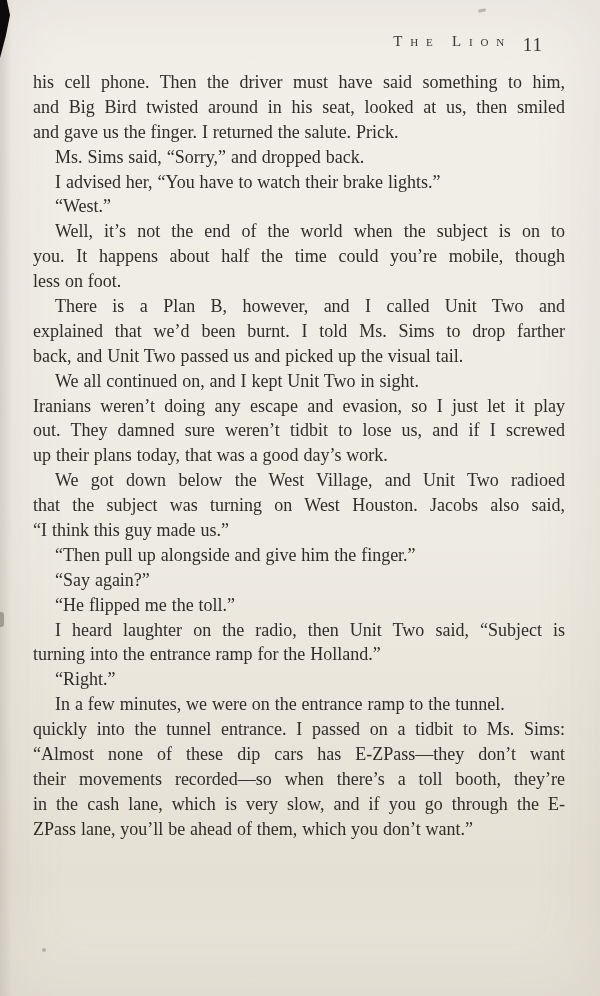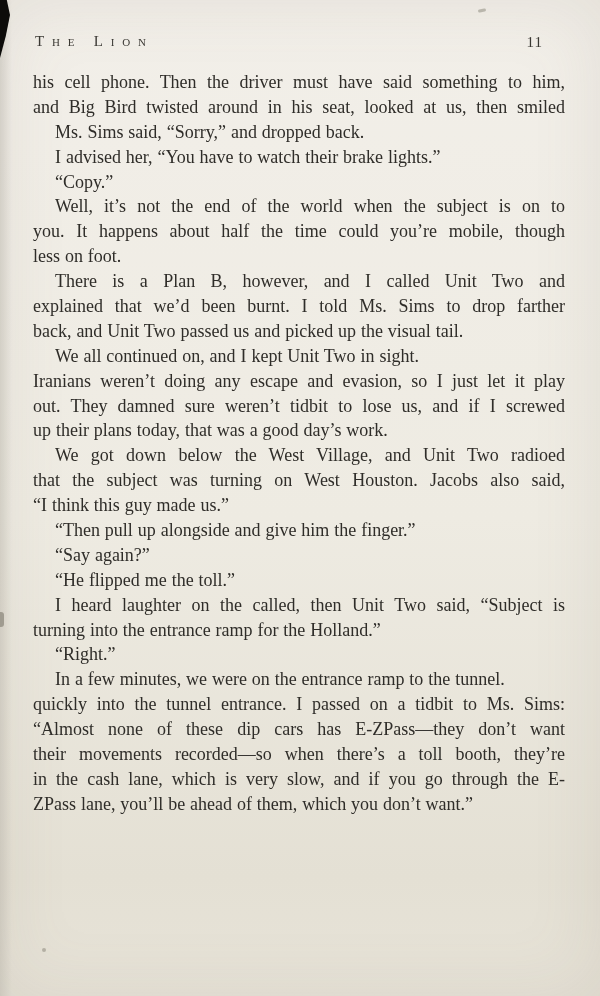--- a/index.html
+++ b/index.html
@@ -43,29 +43,29 @@
   }
   .speck-bl{
     position:absolute;left:42px;top:948px;width:4px;height:4px;
     background:#a8a397;border-radius:50%;opacity:.8;
   }
   .running-head{
     position:absolute;left:35px;top:33px;width:532px;height:22px;
     color:var(--ink-soft);
   }
   .book-title{
-    position:absolute;left:0;right:55px;text-align:left;
+    position:absolute;left:0;right:55px;text-align:right;
     font-variant:small-caps;
     font-size:15px;letter-spacing:0.52em;
     color:var(--ink-soft);
     white-space:nowrap;
   }
   .folio{
     position:absolute;right:24px;top:1px;
-    font-size:15px;letter-spacing:1px;
+    font-size:19px;letter-spacing:1px;
     color:var(--ink-soft);
   }
   .body-text{
     position:absolute;left:33px;top:70px;width:532px;
     font-size:18px;
     color:var(--ink);
   }
   .line{
     height:24.9px;line-height:24.9px;
     overflow:hidden;
@@ -85,40 +85,41 @@
   <div class="speck-bl"></div>
 
   <div class="running-head">
     <div class="book-title">The Lion</div>
     <div class="folio">11</div>
   </div>
 
   <div class="body-text">
       <div class="line just">his cell phone. Then the driver must have said something to him,</div>
       <div class="line just">and Big Bird twisted around in his seat, looked at us, then smiled</div>
+      <div class="line">and gave us the finger. I returned the salute. Prick.</div>
       <div class="line ind">Ms. Sims said, “Sorry,” and dropped back.</div>
       <div class="line ind">I advised her, “You have to watch their brake lights.”</div>
-      <div class="line ind">“Copy.”</div>
+      <div class="line ind">“West.”</div>
       <div class="line ind just">Well, it’s not the end of the world when the subject is on to</div>
       <div class="line just">you. It happens about half the time could you’re mobile, though</div>
       <div class="line">less on foot.</div>
       <div class="line ind just">There is a Plan B, however, and I called Unit Two and</div>
       <div class="line just">explained that we’d been burnt. I told Ms. Sims to drop farther</div>
       <div class="line">back, and Unit Two passed us and picked up the visual tail.</div>
       <div class="line ind">We all continued on, and I kept Unit Two in sight.</div>
       <div class="line just">Iranians weren’t doing any escape and evasion, so I just let it play</div>
       <div class="line just">out. They damned sure weren’t tidbit to lose us, and if I screwed</div>
       <div class="line">up their plans today, that was a good day’s work.</div>
       <div class="line ind just">We got down below the West Village, and Unit Two radioed</div>
       <div class="line just">that the subject was turning on West Houston. Jacobs also said,</div>
       <div class="line">“I think this guy made us.”</div>
       <div class="line ind">“Then pull up alongside and give him the finger.”</div>
       <div class="line ind">“Say again?”</div>
       <div class="line ind">“He flipped me the toll.”</div>
-      <div class="line ind just">I heard laughter on the called, then Unit Two said, “Subject is</div>
+      <div class="line ind just">I heard laughter on the radio, then Unit Two said, “Subject is</div>
       <div class="line">turning into the entrance ramp for the Holland.”</div>
       <div class="line ind">“Right.”</div>
       <div class="line ind">In a few minutes, we were on the entrance ramp to the tunnel.</div>
       <div class="line just">quickly into the tunnel entrance. I passed on a tidbit to Ms. Sims:</div>
       <div class="line just">“Almost none of these dip cars has E-ZPass—they don’t want</div>
       <div class="line just">their movements recorded—so when there’s a toll booth, they’re</div>
       <div class="line just">in the cash lane, which is very slow, and if you go through the E-</div>
       <div class="line">ZPass lane, you’ll be ahead of them, which you don’t want.”</div>
     </div>
 </div>

